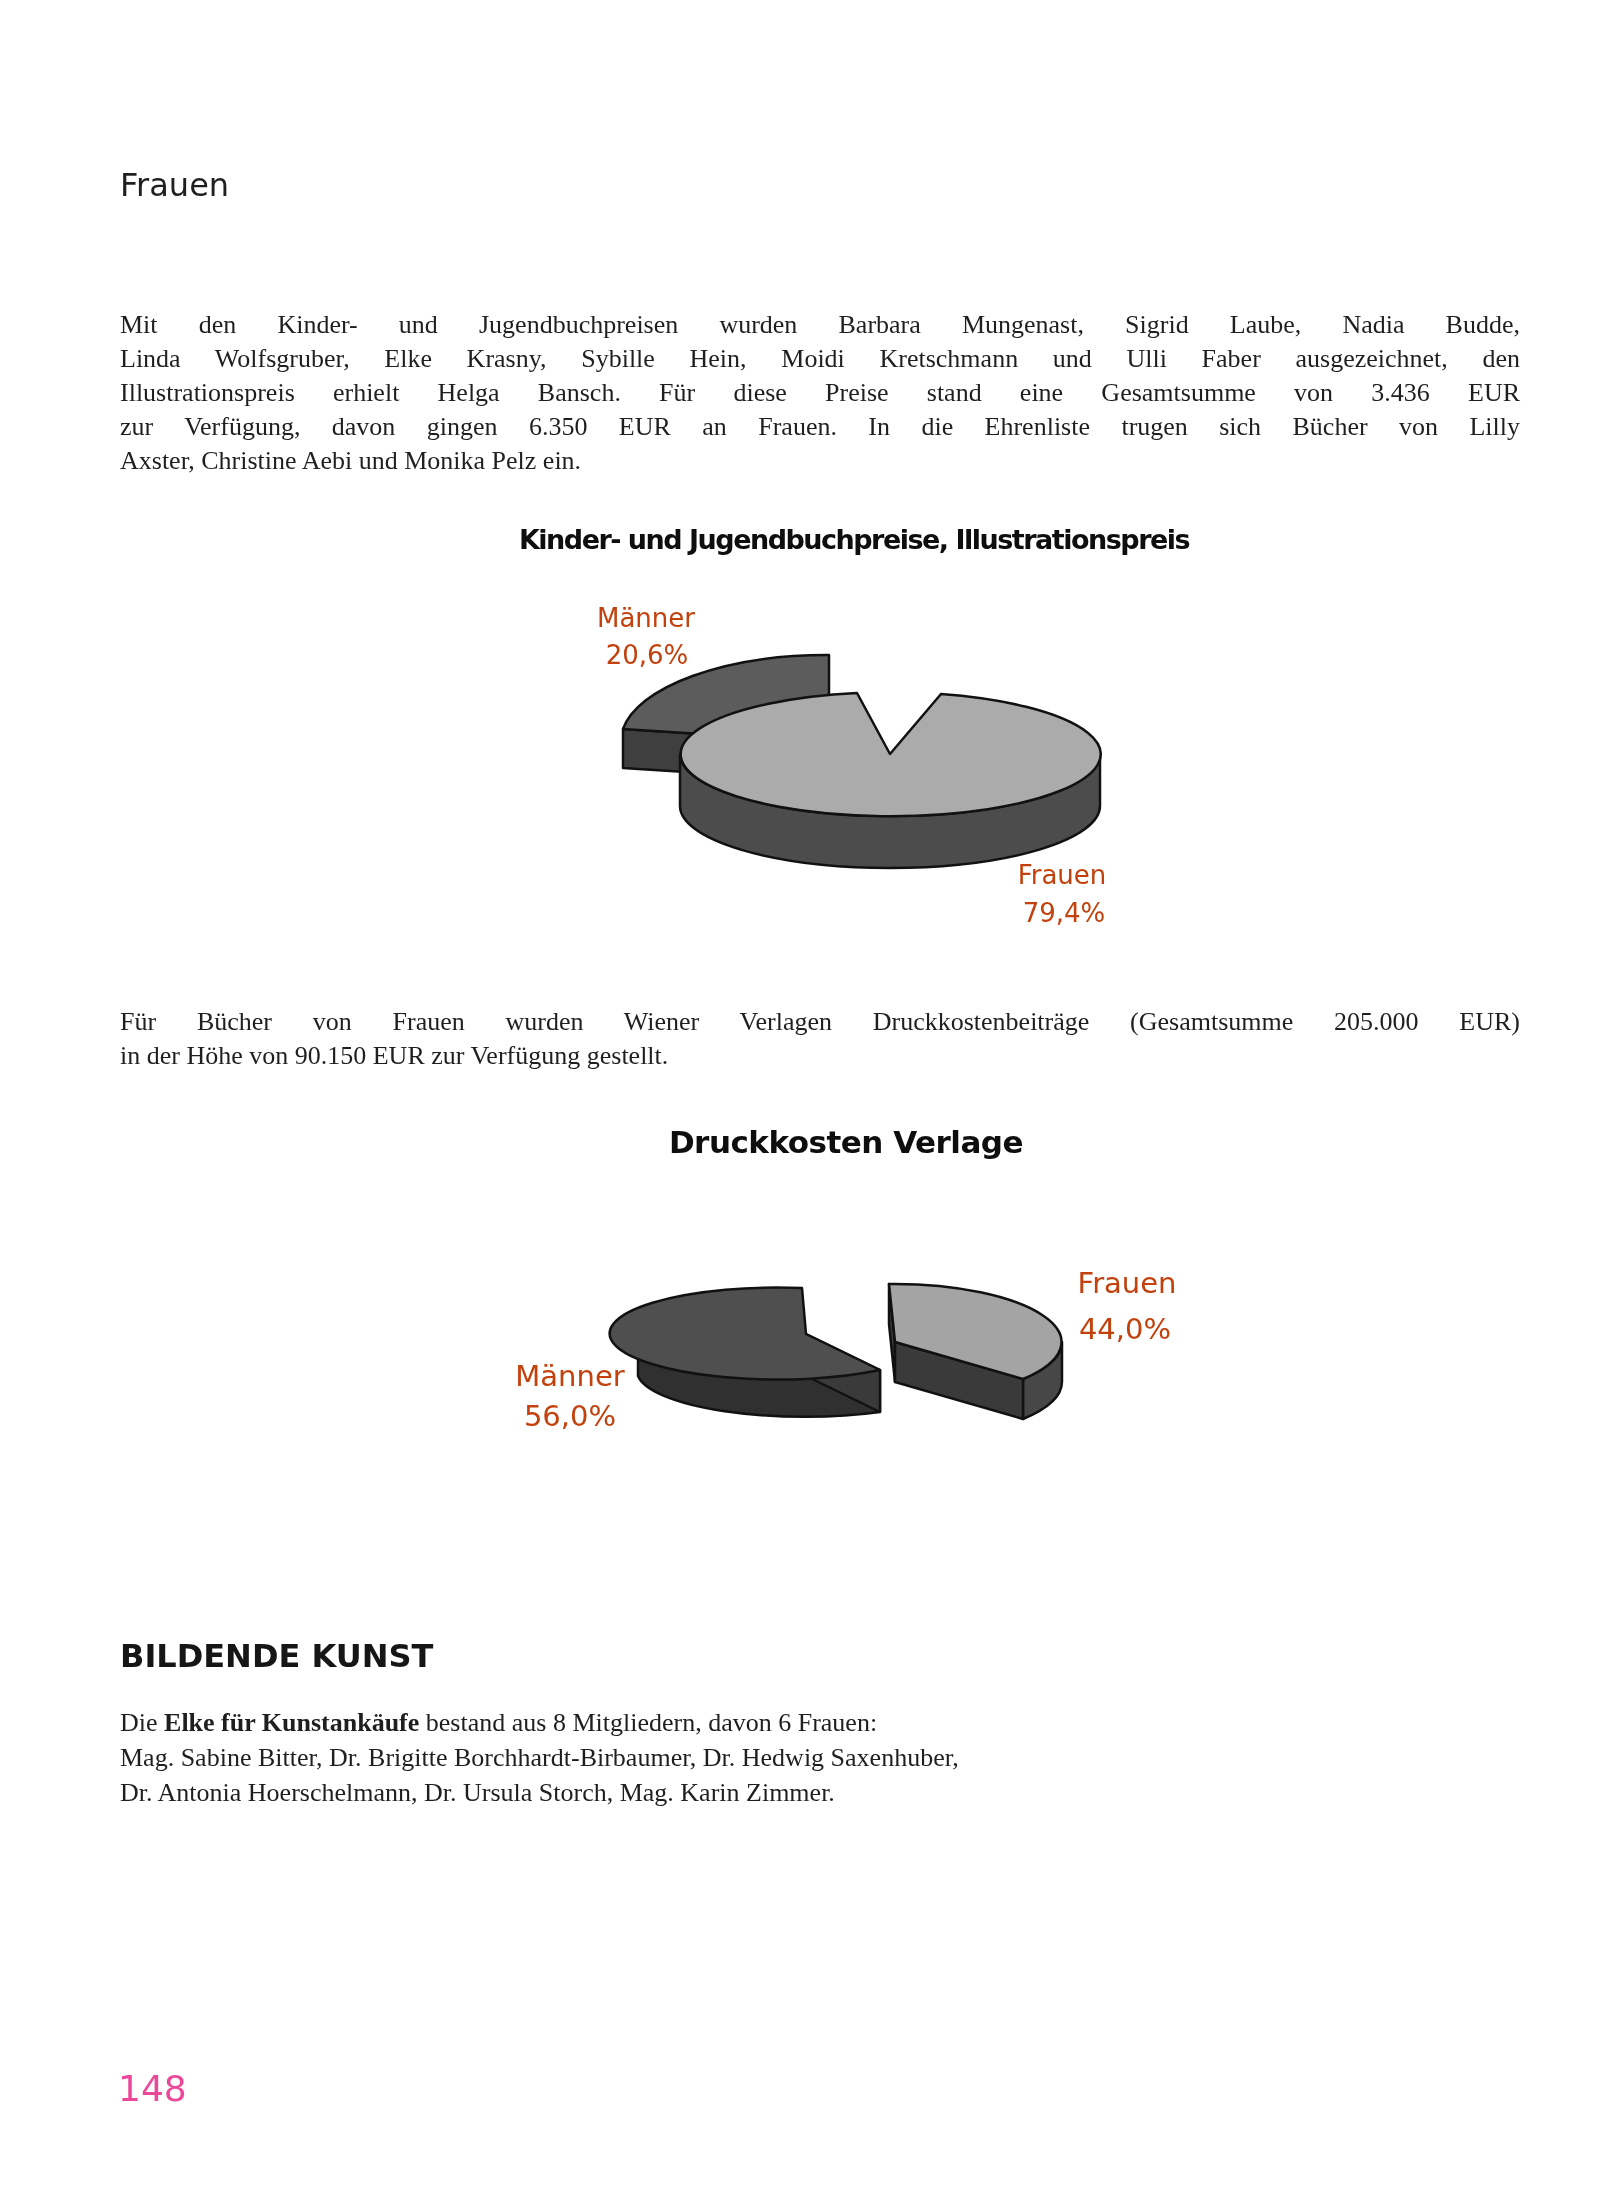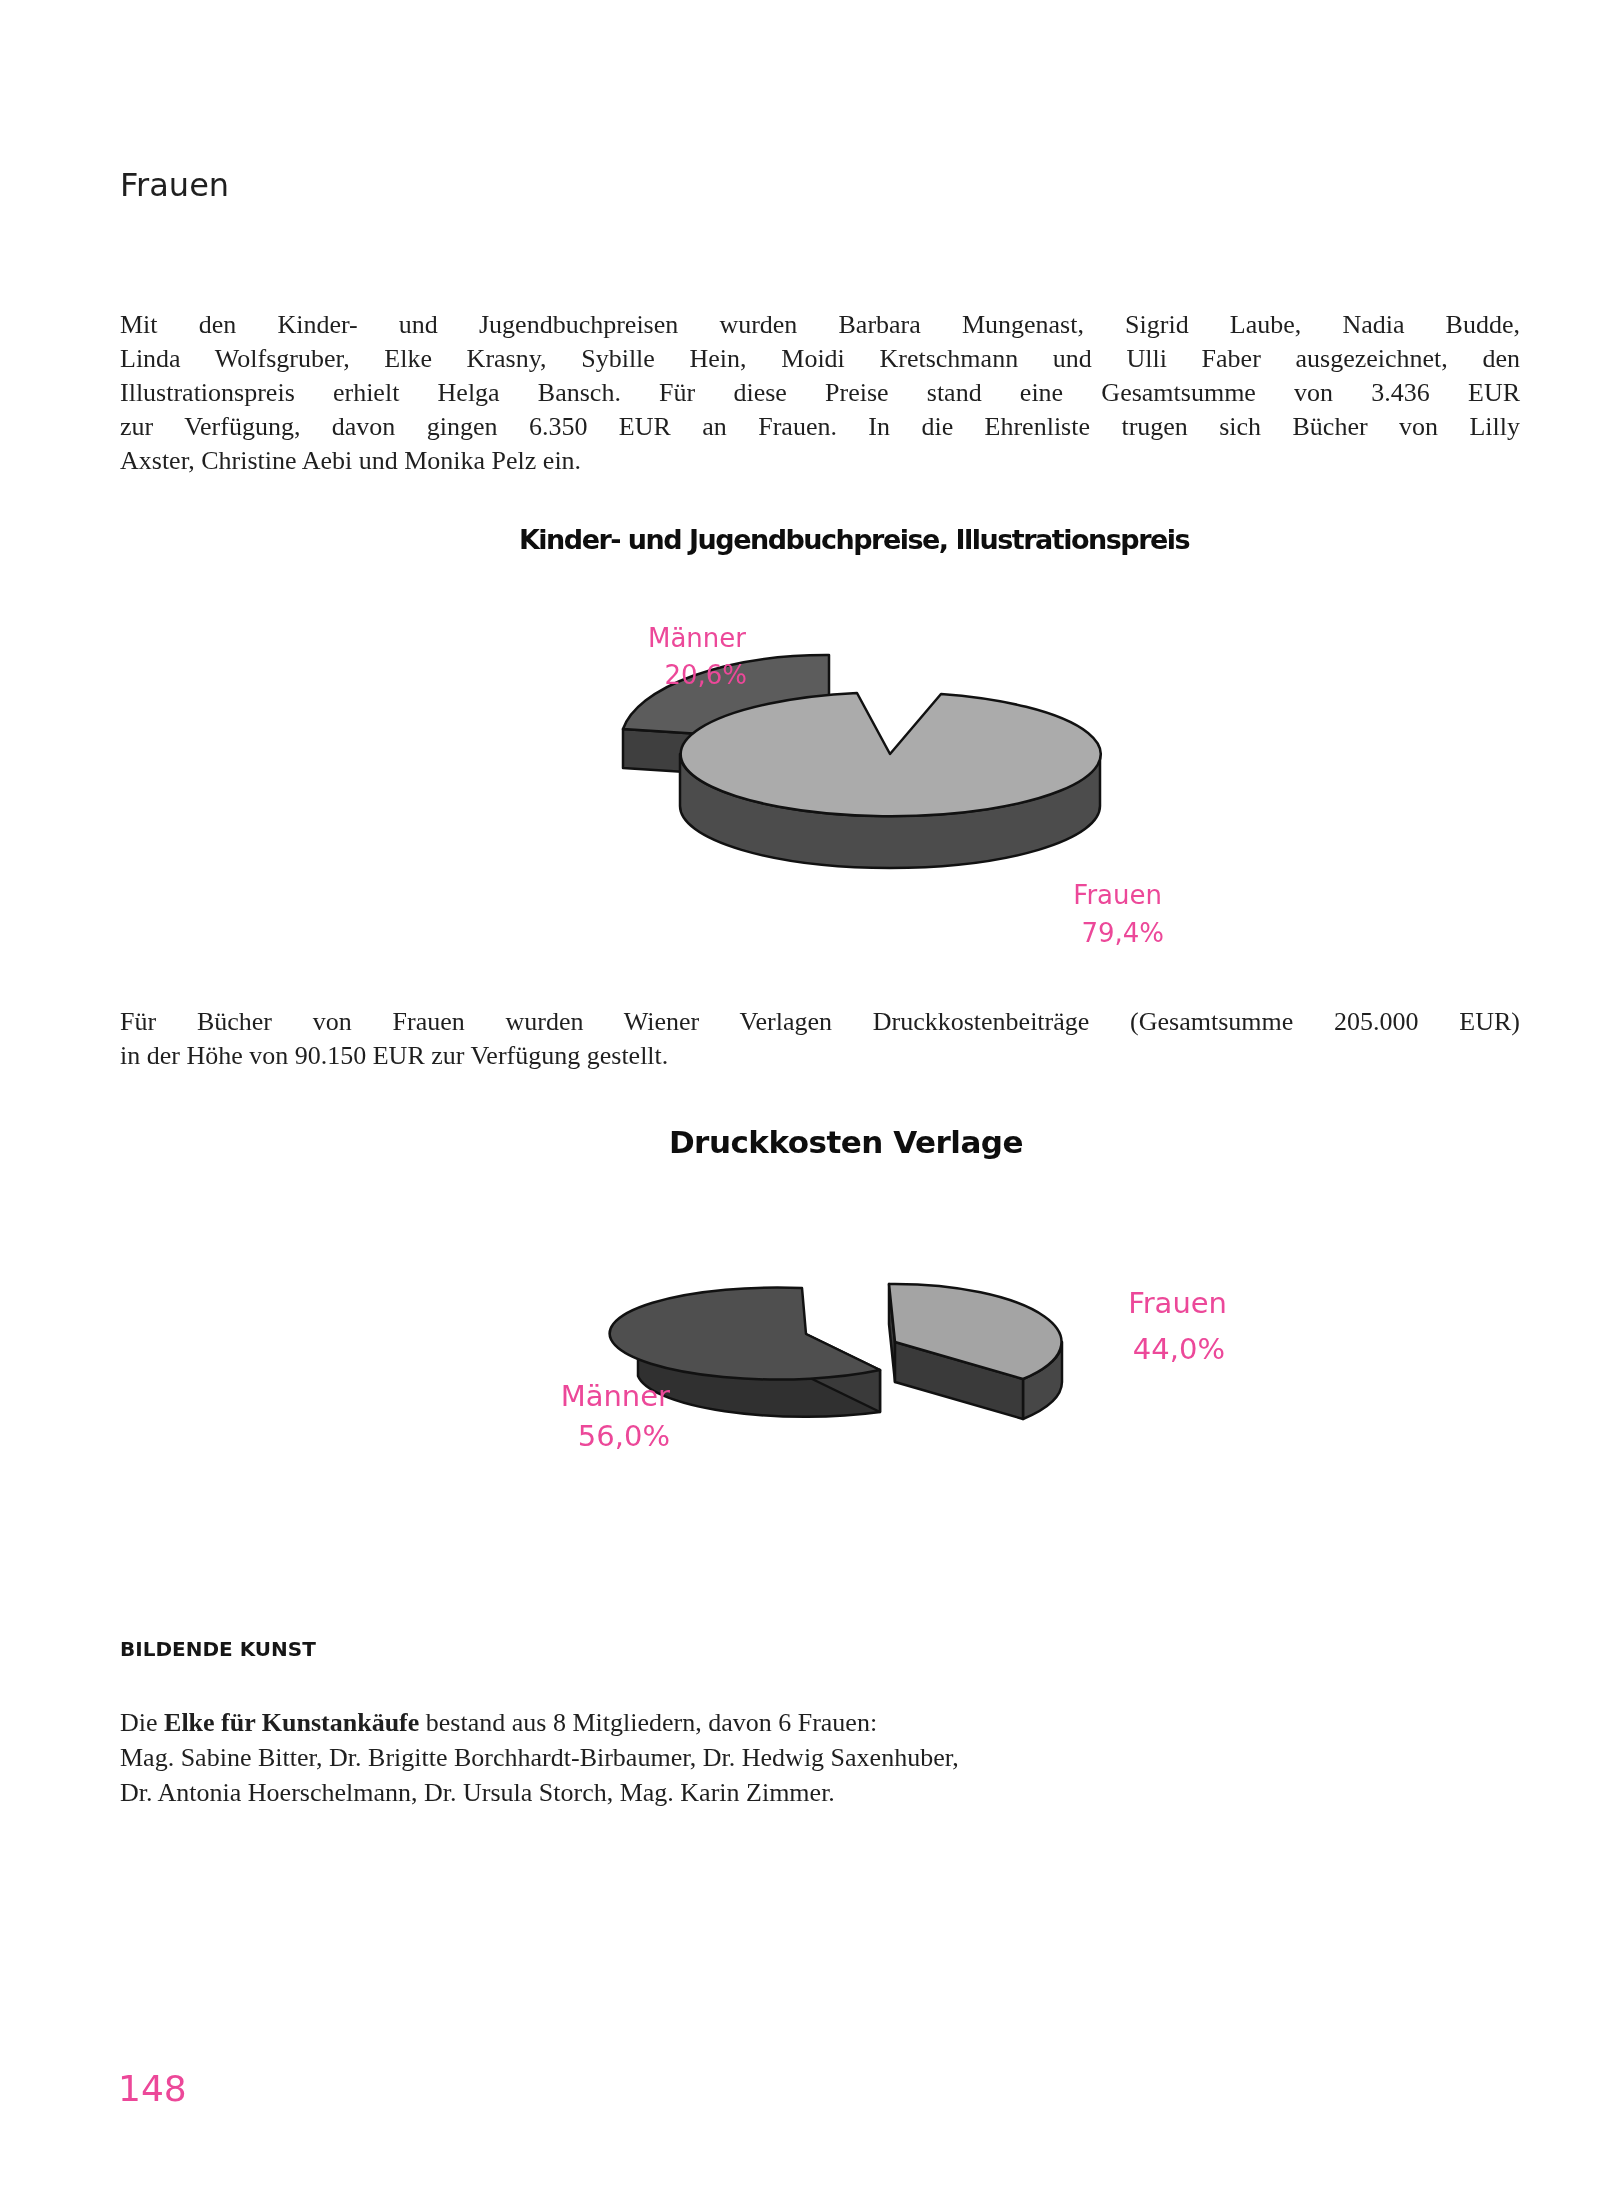--- a/index.html
+++ b/index.html
@@ -28,30 +28,29 @@
   }
   .chart-title{
     font-weight:bold;
     text-align:center;
     color:#0e0e0e;
   }
   .t1{ left:354px; top:524px; width:1000px; font-size:27px; letter-spacing:-1.5px; }
   .t2{ left:346px; top:1124px; width:1000px; font-size:31px; letter-spacing:-0.5px; }
   .pie-label{
     width:200px;
-    text-align:right;
-    color:#ec4899;
+    text-align:center;
+    color:#c2410c;
     line-height:1.15;
-    margin-top:20px;
   }
   .c1lab{ font-size:26px; }
   .c2lab{ font-size:29px; }
   .h2{
     left:120px; top:1637px;
-    font-size:20px; font-weight:bold; color:#161616;
+    font-size:32px; font-weight:bold; color:#161616;
   }
   .b{ font-weight:bold; }
   .pagenum{
     left:118px; top:2068px;
     font-size:36px; color:#ec4899;
   }
   svg .edge{ stroke:#111111; stroke-width:2.5; stroke-linejoin:round; }
 </style>
 </head>
 <body>

